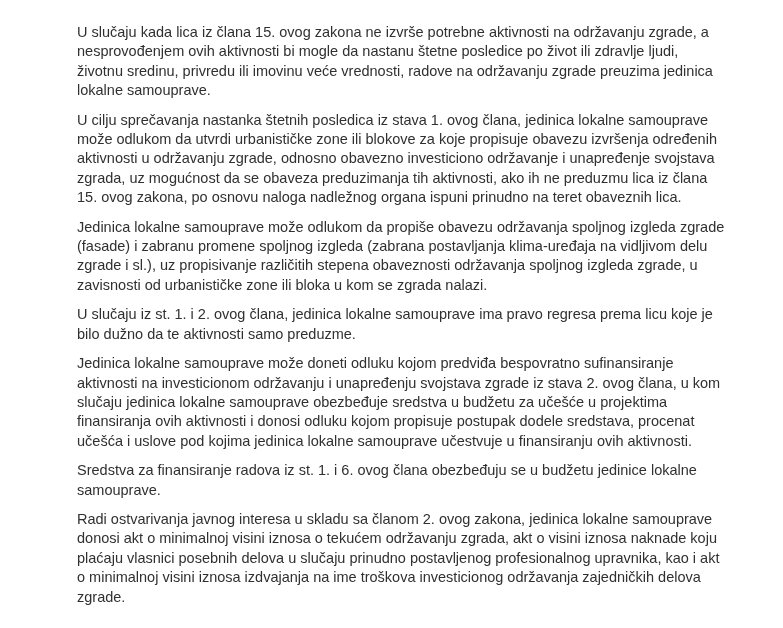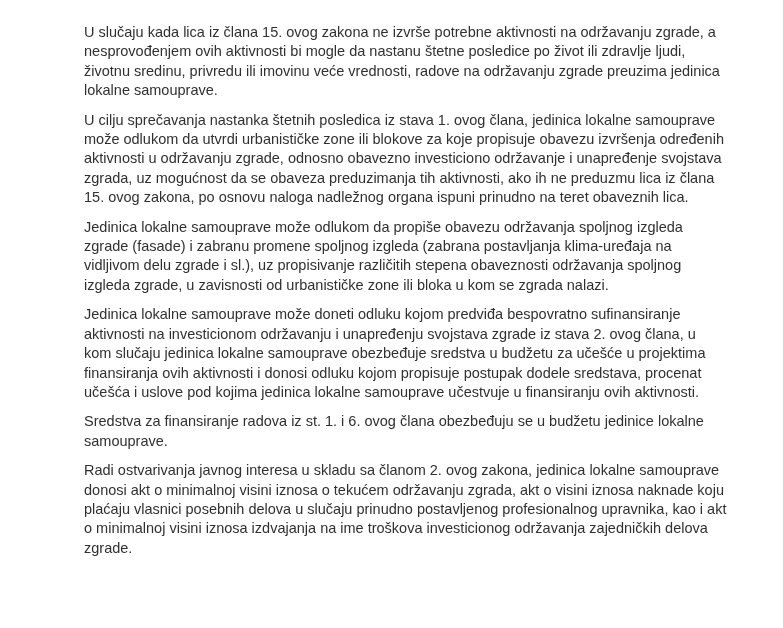--- a/index.html
+++ b/index.html
@@ -14,31 +14,32 @@
     font-family: "Liberation Sans", "DejaVu Sans", sans-serif;
   }
   .page {
     box-sizing: border-box;
     width: 783px;
     height: 628px;
     padding: 23px 56px 0 68px;
     background: #ffffff;
   }
   .para {
-    margin: 0 0 10px 16px;
+    margin: 0 0 10px 9px;
     font-size: 14.5px;
     line-height: 19.4px;
     color: #303030;
     text-align: left;
     word-spacing: normal;
   }
 </style>
 </head>
 <body>
 
 <div class="page">
   <p class="para">U slučaju kada lica iz člana 15. ovog zakona ne izvrše potrebne aktivnosti na održavanju zgrade, a nesprovođenjem ovih aktivnosti bi mogle da nastanu štetne posledice po život ili zdravlje ljudi, životnu sredinu, privredu ili imovinu veće vrednosti, radove na održavanju zgrade preuzima jedinica lokalne samouprave.</p>
   <p class="para">U cilju sprečavanja nastanka štetnih posledica iz stava 1. ovog člana, jedinica lokalne samouprave može odlukom da utvrdi urbanističke zone ili blokove za koje propisuje obavezu izvršenja određenih aktivnosti u održavanju zgrade, odnosno obavezno investiciono održavanje i unapređenje svojstava zgrada, uz mogućnost da se obaveza preduzimanja tih aktivnosti, ako ih ne preduzmu lica iz člana 15. ovog zakona, po osnovu naloga nadležnog organa ispuni prinudno na teret obaveznih lica.</p>
   <p class="para">Jedinica lokalne samouprave može odlukom da propiše obavezu održavanja spoljnog izgleda zgrade (fasade) i zabranu promene spoljnog izgleda (zabrana postavljanja klima-uređaja na vidljivom delu zgrade i sl.), uz propisivanje različitih stepena obaveznosti održavanja spoljnog izgleda zgrade, u zavisnosti od urbanističke zone ili bloka u kom se zgrada nalazi.</p>
+  <p class="para">U slučaju iz st. 1. i 2. ovog člana, jedinica lokalne samouprave ima pravo regresa prema licu koje je bilo dužno da te aktivnosti samo preduzme.</p>
   <p class="para">Jedinica lokalne samouprave može doneti odluku kojom predviđa bespovratno sufinansiranje aktivnosti na investicionom održavanju i unapređenju svojstava zgrade iz stava 2. ovog člana, u kom slučaju jedinica lokalne samouprave obezbeđuje sredstva u budžetu za učešće u projektima finansiranja ovih aktivnosti i donosi odluku kojom propisuje postupak dodele sredstava, procenat učešća i uslove pod kojima jedinica lokalne samouprave učestvuje u finansiranju ovih aktivnosti.</p>
   <p class="para">Sredstva za finansiranje radova iz st. 1. i 6. ovog člana obezbeđuju se u budžetu jedinice lokalne samouprave.</p>
   <p class="para">Radi ostvarivanja javnog interesa u skladu sa članom 2. ovog zakona, jedinica lokalne samouprave donosi akt o minimalnoj visini iznosa o tekućem održavanju zgrada, akt o visini iznosa naknade koju plaćaju vlasnici posebnih delova u slučaju prinudno postavljenog profesionalnog upravnika, kao i akt o minimalnoj visini iznosa izdvajanja na ime troškova investicionog održavanja zajedničkih delova zgrade.</p>
 </div>
 
 </body></html>

